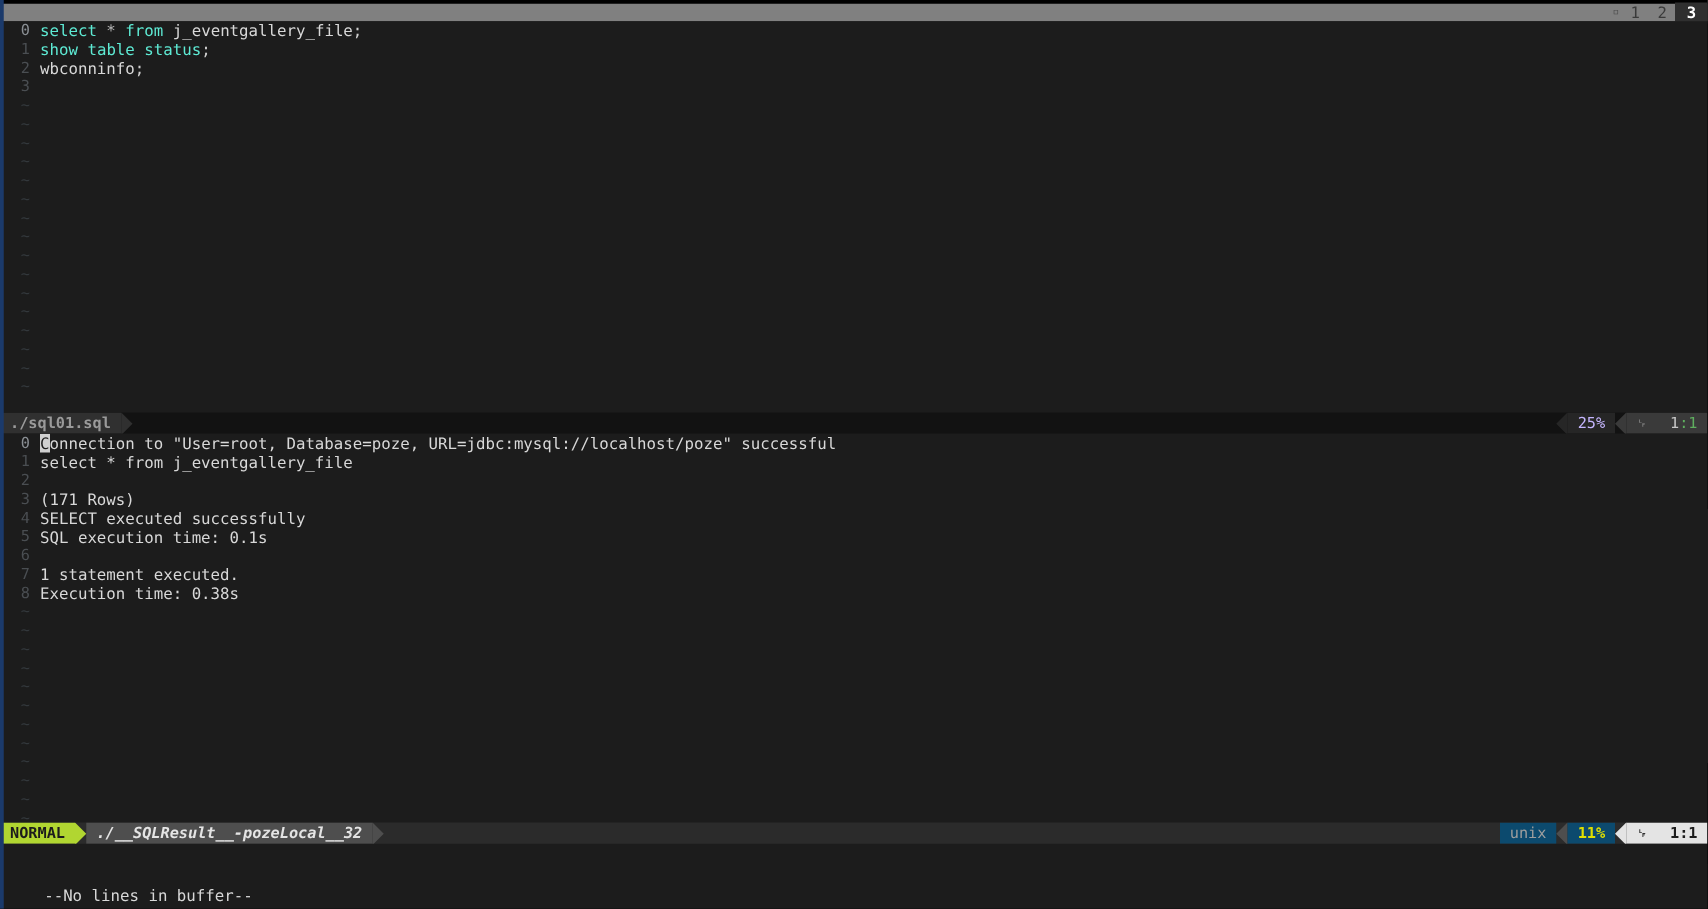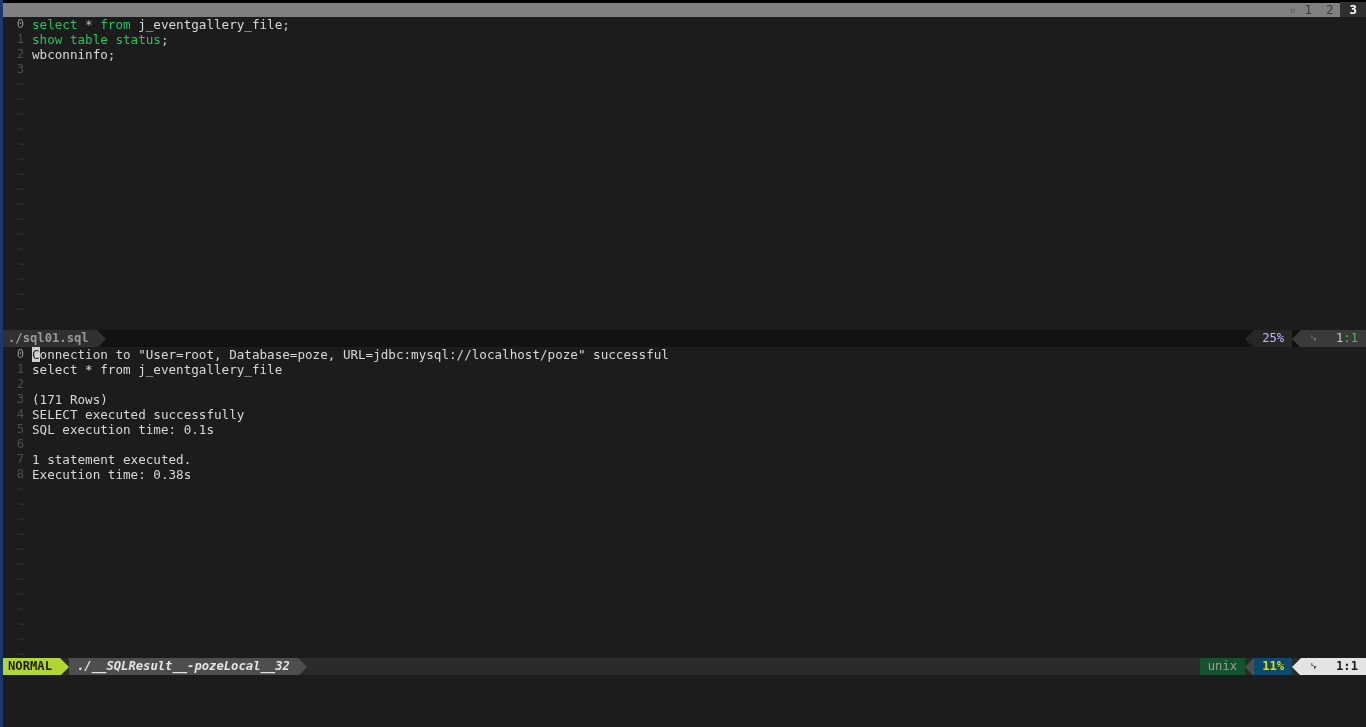--- a/index.html
+++ b/index.html
@@ -68,21 +68,21 @@
   .lnum {
     width:32px;
     text-align:right;
     padding-right:8px;
     color:#4a4e52;
     flex:0 0 32px;
     font-size:12.2px;
   }
   .lnum.cur { color:#8a8f94; }
   .ltxt { color:#d8d8d8; flex:1 1 auto; }
-  .kw { color:#22c55e; }
+  .kw { color:#5eead4; }
   .punct { color:#cfcfcf; }
   .star { color:#b8b8b8; }
   .tilde {
     color:#33383c;
     width:32px; text-align:right; padding-right:8px;
     font-size:12.2px;
   }
   .cursor-block {
     background:#d0d0d0; color:#1c1c1c;
   }
@@ -121,21 +121,21 @@
   .st-pct-arrow-l { border-right:9px solid #262626; }
   .st-pos { background:#3a3a3a; color:#c8c8c8; }
   .st-pos-arrow-l { border-right:9px solid #3a3a3a; }
   .st-pos .green { color:#5faf5f; }
 
   
   .sb-mode { background:#b1d631; color:#1c1c1c; font-weight:bold; }
   .sb-mode-arrow { border-left:9px solid #b1d631; }
   .sb-file { background:#4e4e4e; color:#e4e4e4; font-weight:bold;font-style:italic; }
   .sb-file-arrow { border-left:9px solid #4e4e4e; }
-  .sb-ff { background:#14532d; color:#9e9e9e; }
+  .sb-ff { background:#0c4a6e; color:#9e9e9e; }
   .sb-pct { background:#0c4a6e; color:#dfdf00; font-weight:bold; }
   .sb-pct-arrow-l { border-right:9px solid #4e4e4e; }
   .sb-pos { background:#e4e4e4; color:#1c1c1c; font-weight:bold; }
   .sb-pos-arrow-l { border-right:9px solid #e4e4e4; }
 
   .sl-icon { font-size:11px; opacity:.9; }
 
   
   .cmdline {
     position:absolute; left:0; top:691px;
@@ -248,14 +248,17 @@
     <div class="sl-arrow-l sb-pos-arrow-l"></div>
     <div class="sl-seg sb-pos">
       <span class="sl-icon">␊</span>
       <span style="width:18px"></span>
       <span>1</span>
       <span>:</span>
       <span>1</span>
     </div>
   </div>
 
+  <div class="cmdline">
+    <span>--No lines in buffer--</span>
+  </div>
 
 </div>
 
 </body></html>

